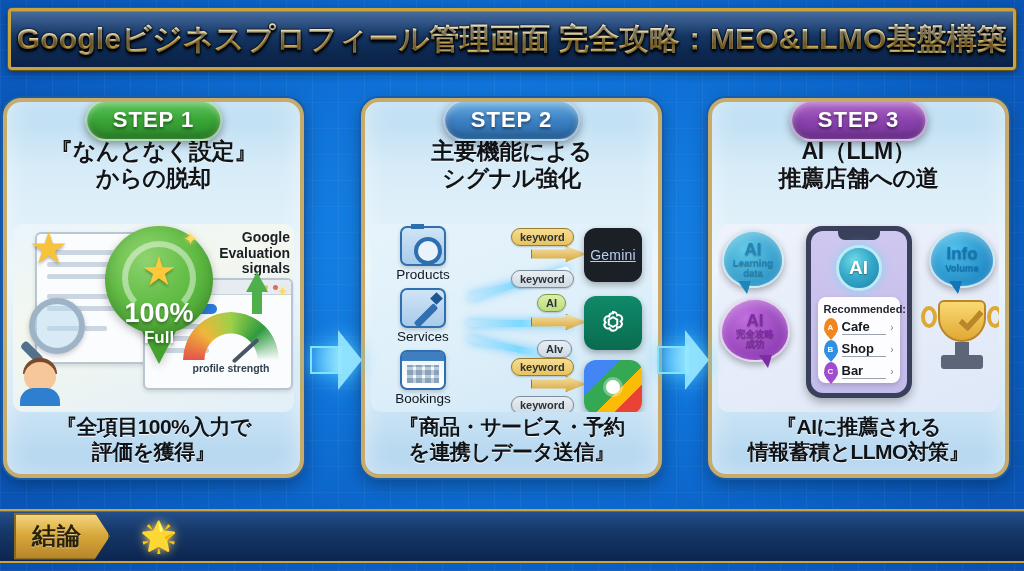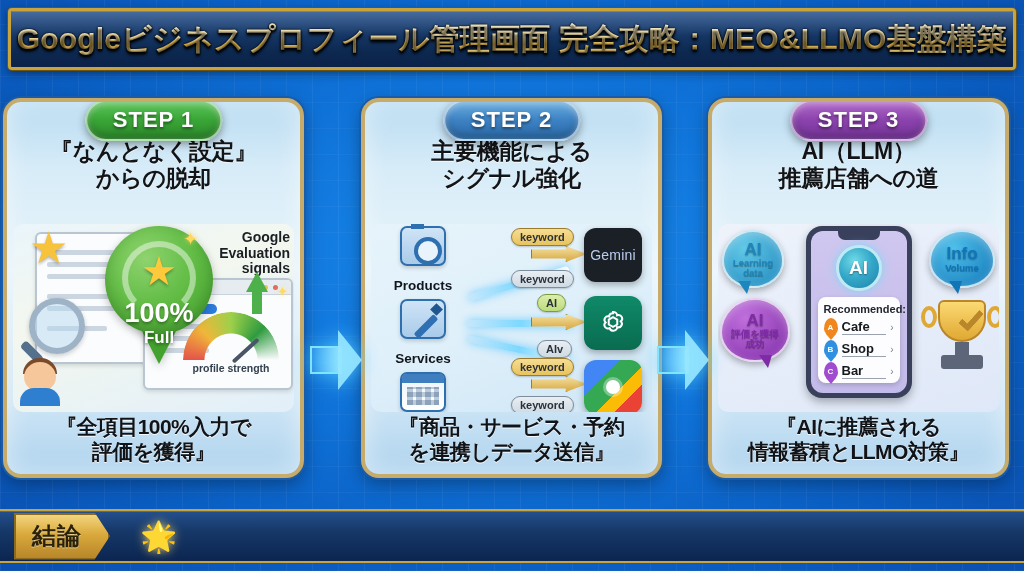--- a/index.html
+++ b/index.html
@@ -203,21 +203,21 @@
 
   
   .a2{ background: linear-gradient(160deg,#e6f3fb 0%, #dff0fa 50%, #cfe6f6 100%); }
   .srcwrap{ position:absolute; left:6px; top:2px; width:92px; }
   .src{ text-align:center; margin-bottom:6px; }
   .src .ic{
     width:46px;height:40px;margin:0 auto; border-radius:7px;
     border:2.5px solid #2e6fb0; background: linear-gradient(180deg,#cfe4f7,#a9cbe9);
     position:relative; box-shadow:0 2px 4px rgba(0,0,0,.18);
   }
-  .src .nm{ font-size:13.5px; font-weight:700; color:#11161c; margin-top:12px; }
+  .src .nm{ font-size:13.5px; font-weight:400; color:#11161c; margin-top:1px; }
   
   #ic-cam::before{content:"";position:absolute;left:12px;top:9px;width:20px;height:20px;border-radius:50%;border:4px solid #2e6fb0;background:#e9f3fb;}
   #ic-cam::after{content:"";position:absolute;left:9px;top:-6px;width:13px;height:7px;background:#2e6fb0;border-radius:3px 3px 0 0;}
   
   #ic-pen::before{content:"";position:absolute;left:10px;top:22px;width:28px;height:7px;background:#2f6fb2;transform:rotate(-45deg);border-radius:2px;}
   #ic-pen::after{content:"";position:absolute;left:30px;top:4px;width:9px;height:9px;background:#1f5690;transform:rotate(-45deg);}
   
   #ic-cal{ background: linear-gradient(180deg,#eaf3fb,#ffffff); }
   #ic-cal::before{content:"";position:absolute;left:0;right:0;top:0;height:9px;background:#3f7fc0;border-radius:4px 4px 0 0;}
   #ic-cal::after{
@@ -235,21 +235,21 @@
   .kw.gold{ background: linear-gradient(180deg,#f6dd94,#e8c35d); border-color:#9a7c2b; }
   .kw.grey{ background: linear-gradient(180deg,#e8eef3,#cfdae3); border-color:#7e8d9b; }
   .kw.green{ background: linear-gradient(180deg,#dbeeaa,#bddc7c); border-color:#7b9a45; }
 
   .aiapp{
     position:absolute; right:10px; width:58px; height:54px; border-radius:12px;
     box-shadow:0 3px 7px rgba(0,0,0,.3);
     display:flex; align-items:center; justify-content:center;
   }
   #app-gemini{ top:4px; background:#1b1f26; }
-  #app-gemini .t{ color:#b9cdf0; font-size:14px; font-weight:500; letter-spacing:.2px;}
+  #app-gemini .t{ color:#b9cdf0; font-size:14px; font-weight:500; letter-spacing:.2px;text-decoration:underline;}
   #app-gpt{ top:72px; background:#0b7a5e; background:linear-gradient(180deg,#0f8a69,#0a6b50); }
   #app-maps{ top:136px; background: linear-gradient(135deg,#4285f4 0 32%, #34a853 32% 58%, #fbbc05 58% 74%, #ea4335 74% 100%); }
   #app-maps .mdot{ width:14px;height:14px;border-radius:50%;background:#fff; box-shadow:0 0 0 3px rgba(255,255,255,.35);}
   .gold-arrow{
     position:absolute; height:16px; width:56px;
     background: linear-gradient(180deg,#f3dd9d,#d9ab46);
     border:1.5px solid #9c7c2c;
     clip-path: polygon(0 22%, 62% 22%, 62% 0, 100% 50%, 62% 100%, 62% 78%, 0 78%);
     filter: drop-shadow(0 1px 2px rgba(0,0,0,.25));
   }
@@ -528,21 +528,21 @@
           <span class="big">AI</span>
           <span class="sm">Learning</span>
           <span class="sm">data</span>
         </div>
         <div class="bub" id="bub-info">
           <span class="big">Info</span>
           <span class="sm">Volume</span>
         </div>
         <div class="bub" id="bub-ok">
           <span class="big">AI</span>
-          <span class="sm">評価を獲得</span>
+          <span class="sm">完全攻略</span>
           <span class="sm">成功</span>
         </div>
 
         <div class="phone">
           <div class="screen">
             <div class="notch"></div>
             <div class="aiorb">AI</div>
             <div class="reclist">
               <div class="hdr">Recommended:</div>
               <div class="recrow">

